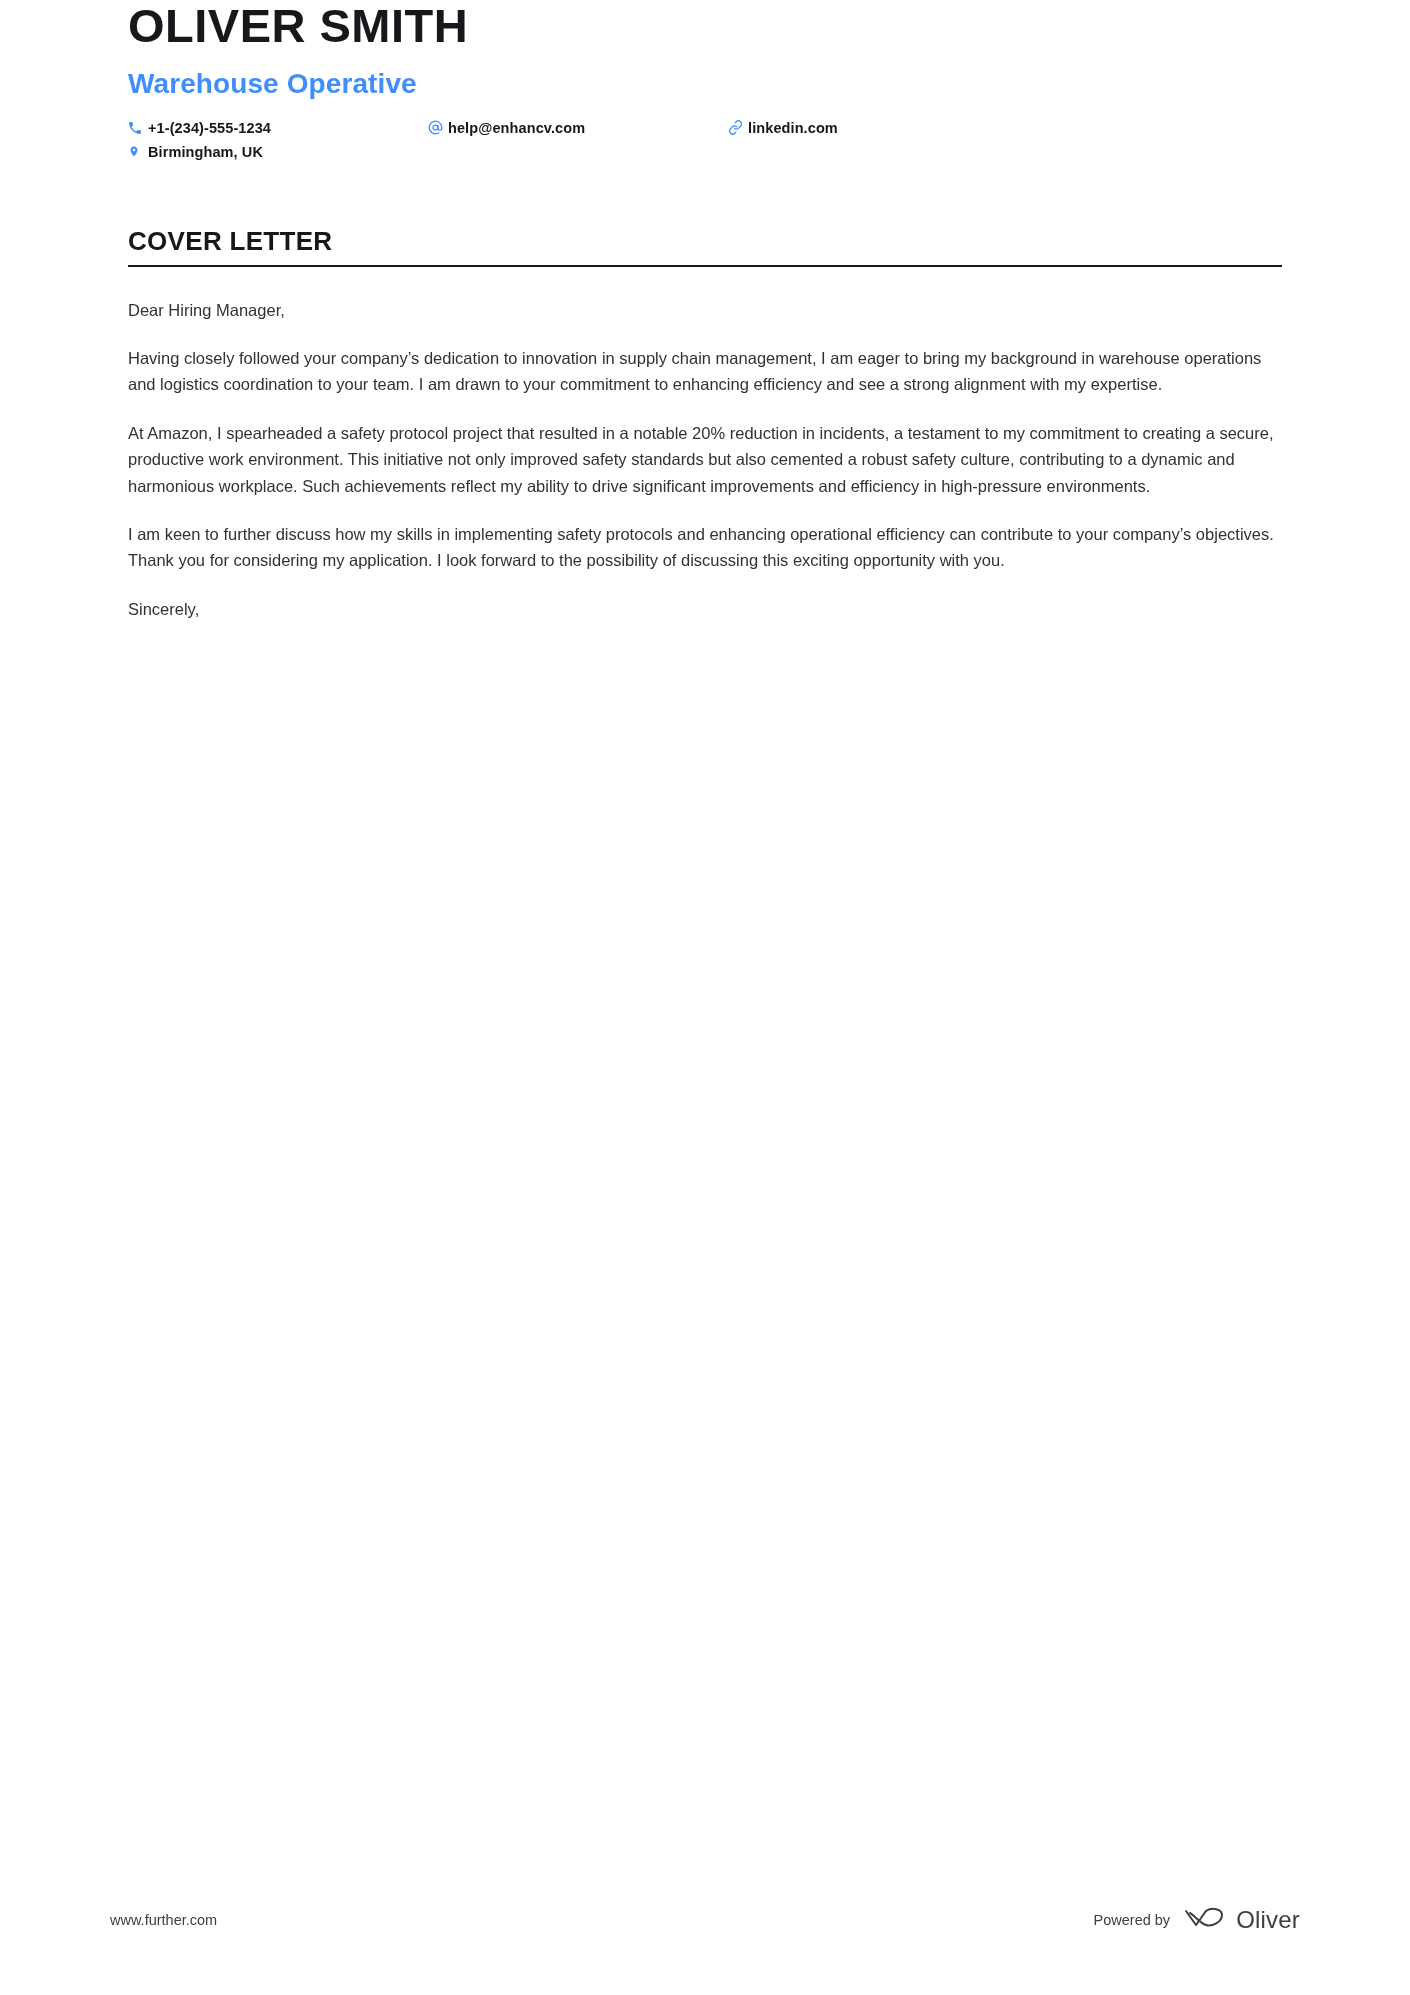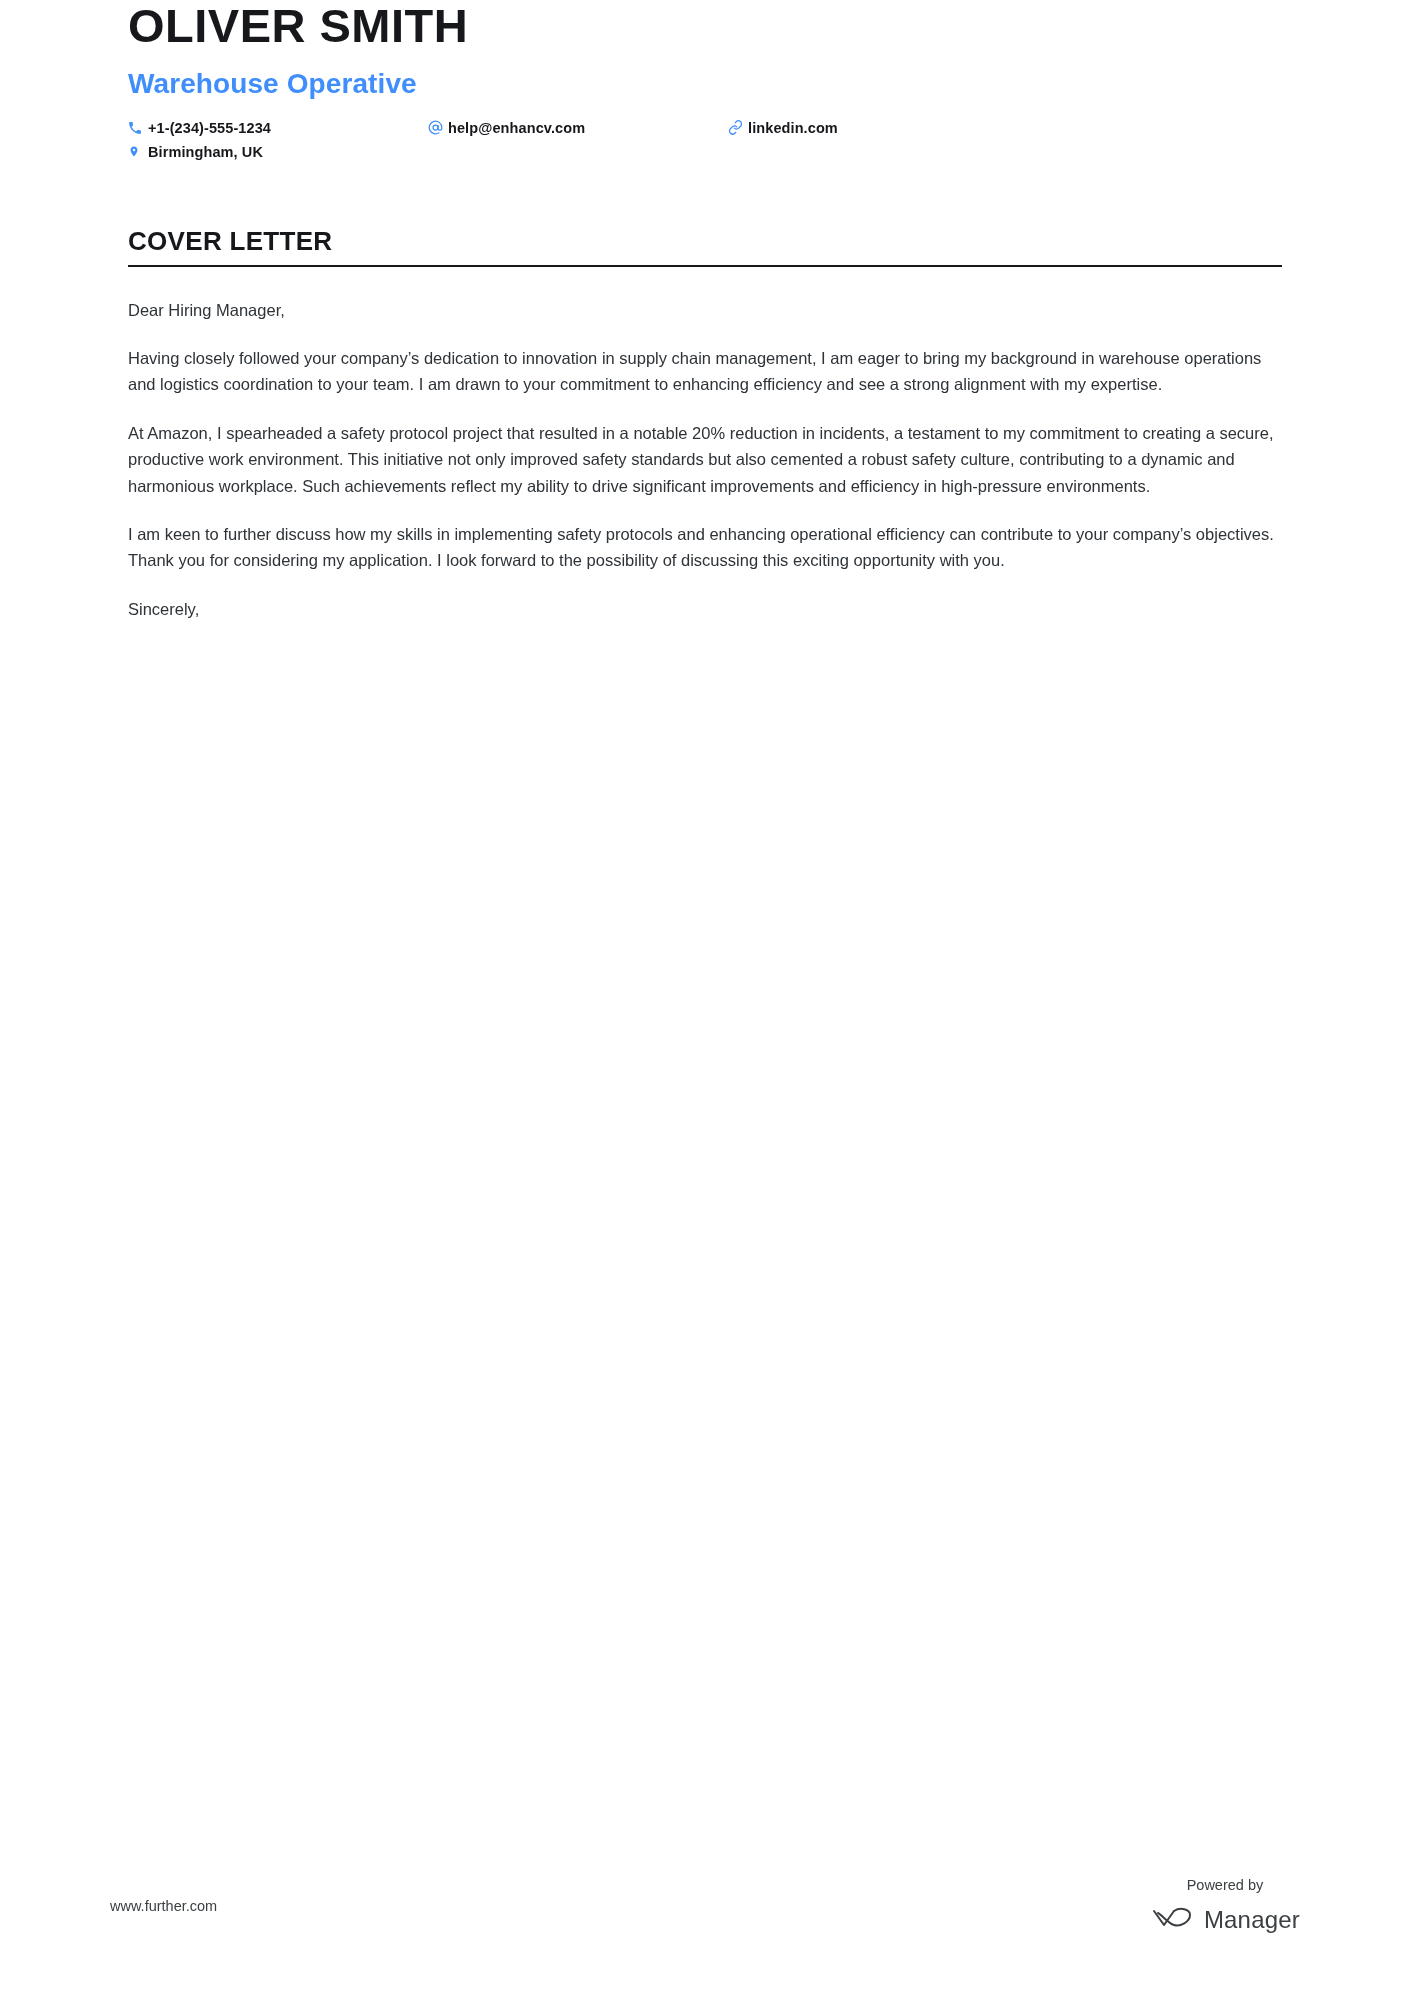--- a/index.html
+++ b/index.html
@@ -110,21 +110,20 @@
     justify-content: space-between;
   }
   .footer-url {
     font-size: 14.5px;
     color: #3c4043;
   }
   .powered {
     display: flex;
     align-items: center;
     gap: 12px;
-    flex-direction: column;
   }
   .powered-label {
     font-size: 14.5px;
     color: #3c4043;
   }
   .brand {
     display: flex;
     align-items: center;
     gap: 10px;
   }
@@ -206,18 +205,18 @@
     <div class="footer-url">www.further.com</div>
     <div class="powered">
       <span class="powered-label">Powered by</span>
       <span class="brand">
         <span>
           <svg width="44" height="26" viewBox="0 0 44 26" fill="none" stroke="#3c4043" stroke-width="2" stroke-linecap="round" stroke-linejoin="round">
             <path d="M4 6 L14 20 L24 6"></path>
             <path d="M24 6 C30 2, 40 4, 40 10 C40 17, 30 22, 24 20 C18 18, 12 10, 8 8"></path>
           </svg>
         </span>
-        <span class="brand-name">Manager</span>
+        <span class="brand-name">Oliver</span>
       </span>
     </div>
   </div>
 
 </div>
 
 </body></html>

